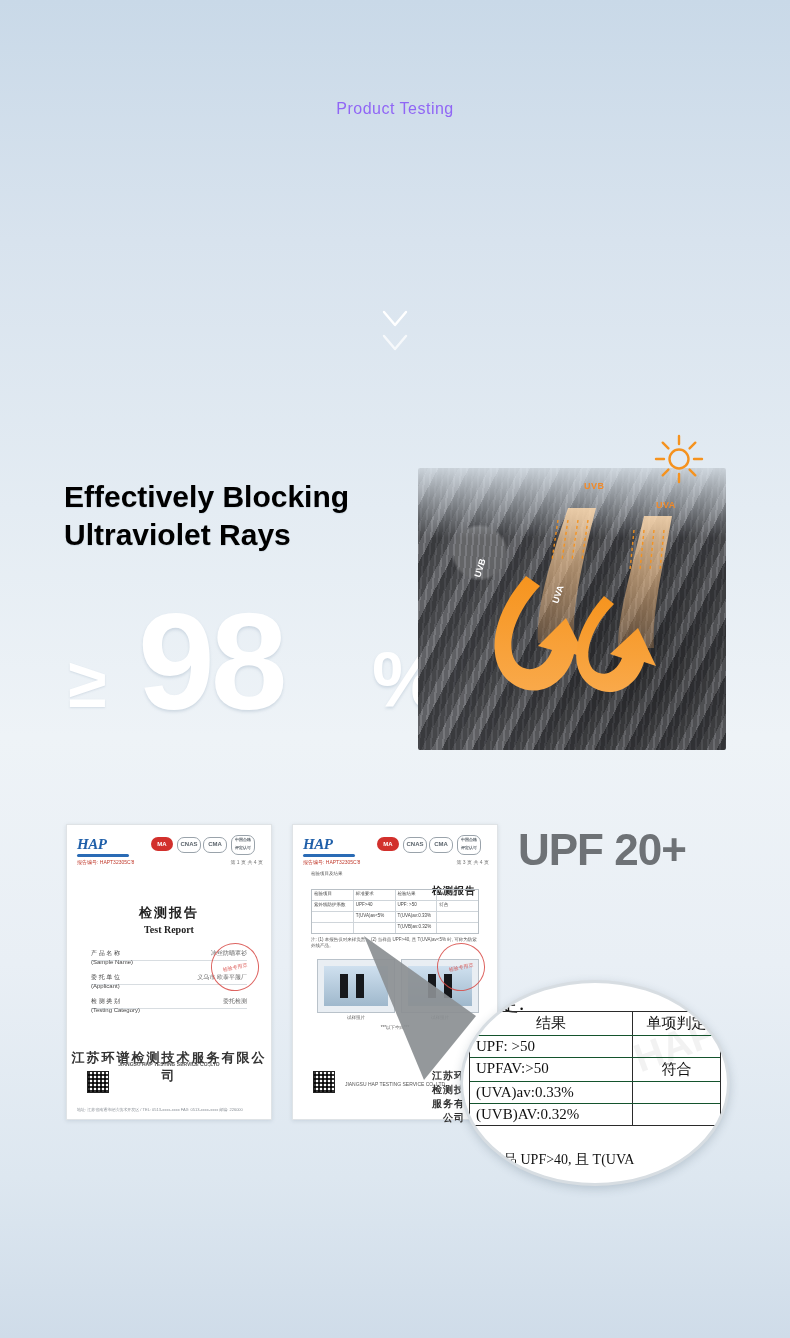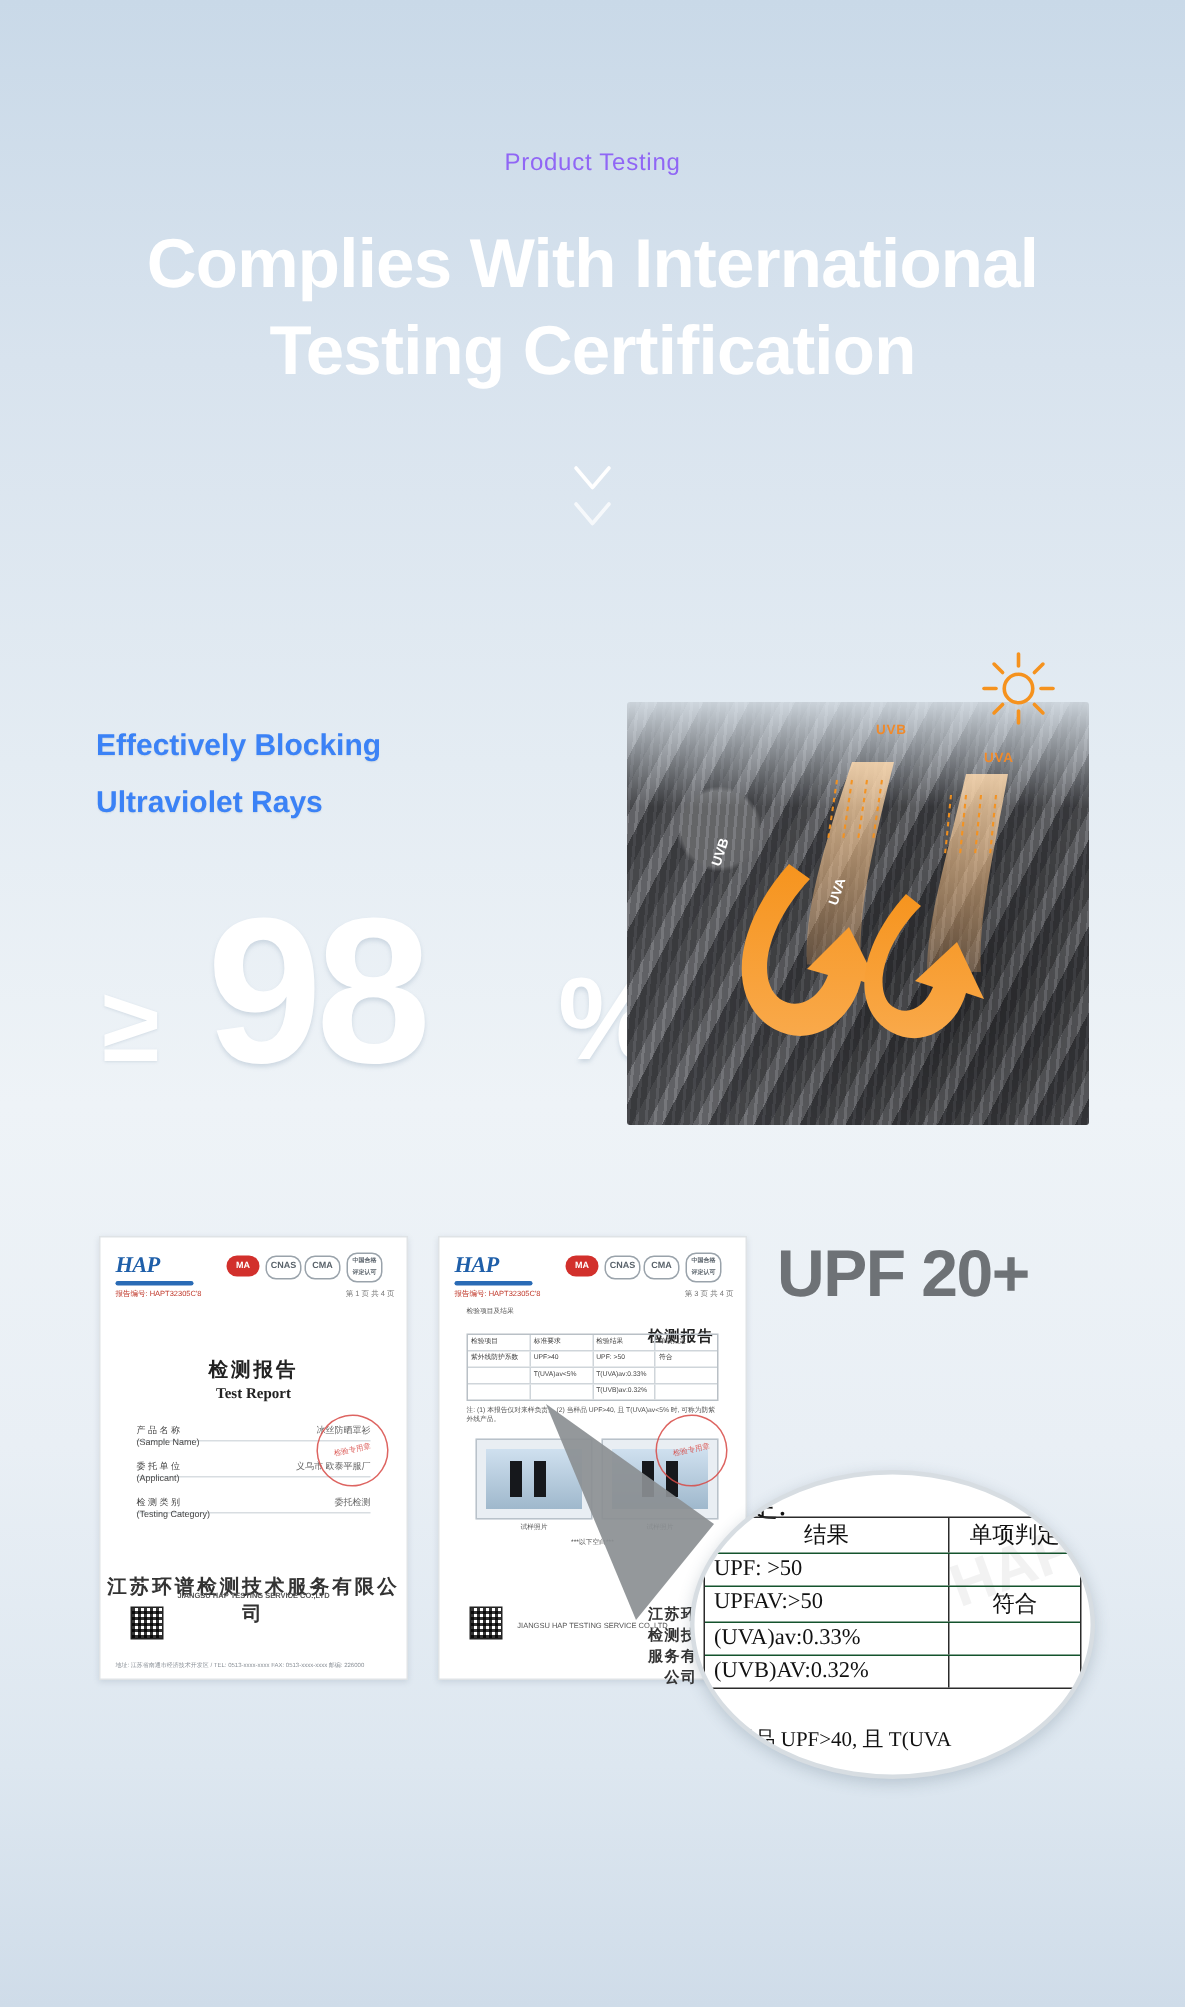--- a/index.html
+++ b/index.html
@@ -23,21 +23,21 @@
 
   
   .chevrons{position:absolute;top:310px;left:0;width:790px;text-align:center;}
   .chev{display:block;margin:0 auto;width:26px;height:18px;}
   .chev svg{display:block;}
   .chev2{margin-top:6px;opacity:.75;}
 
   
   .uv-text{position:absolute;left:64px;top:478px;width:360px;}
   .uv-title{
-    font-size:20px;line-height:38px;color:#3b82f6;font-weight:bold;text-shadow:0 1px 1px rgba(140,160,180,.25);
+    font-size:30px;line-height:38px;color:#000000;font-weight:bold;text-shadow:0 1px 1px rgba(140,160,180,.25);
   }
   .pct-wrap{position:absolute;left:60px;top:588px;width:360px;height:150px;}
   .ge{
     position:absolute;left:8px;top:60px;font-size:70px;color:#ffffff;font-weight:bold;line-height:70px;
     text-shadow:0 1px 2px rgba(150,170,190,.3);
   }
   .pct-num{
     position:absolute;left:78px;top:4px;font-size:138px;line-height:138px;color:#ffffff;font-weight:bold;
     letter-spacing:-4px;text-shadow:0 2px 3px rgba(150,170,190,.35);
   }
@@ -161,24 +161,20 @@
     position:absolute;right:10px;top:40px;font-size:40px;color:rgba(0,0,0,.05);font-weight:bold;transform:rotate(-20deg);
   }
 </style>
 </head>
 <body>
 
 <div class="page">
 
   <div class="hero">
     <div class="eyebrow">Product Testing</div>
-    <div class="headline">
-      <div>Complies With International</div>
-      <div>Testing Certification</div>
-    </div>
   </div>
 
   <div class="chevrons">
     <span class="chev">
       <svg width="26" height="18" viewBox="0 0 26 18">
           <polyline points="2,2 13,15 24,2" fill="none" stroke="#ffffff" stroke-width="2.4" stroke-linecap="round" stroke-linejoin="round"></polyline>
         </svg>
     </span>
     <span class="chev chev2">
       <svg width="26" height="18" viewBox="0 0 26 18">

